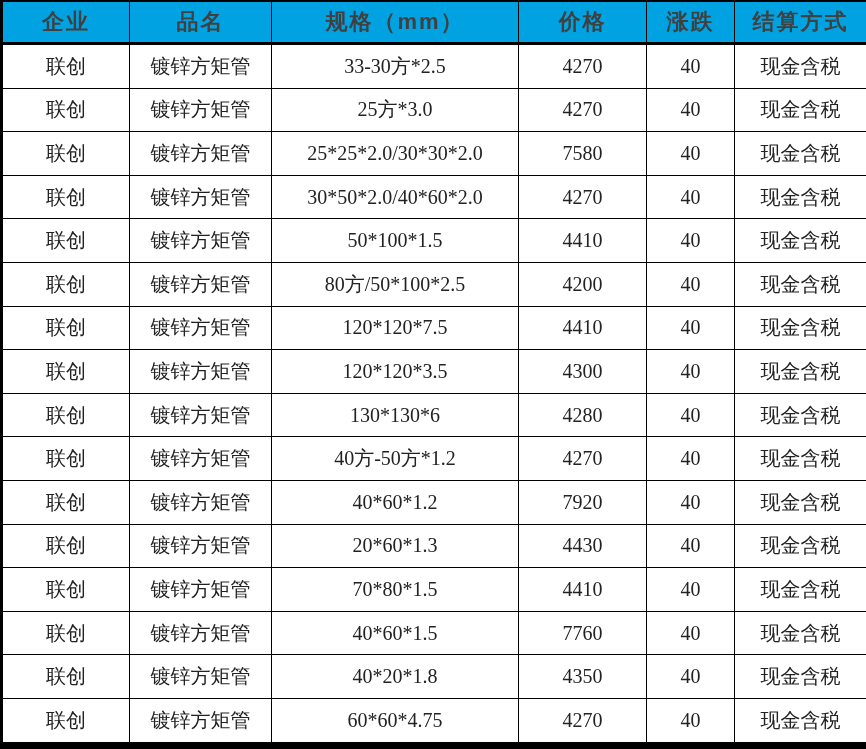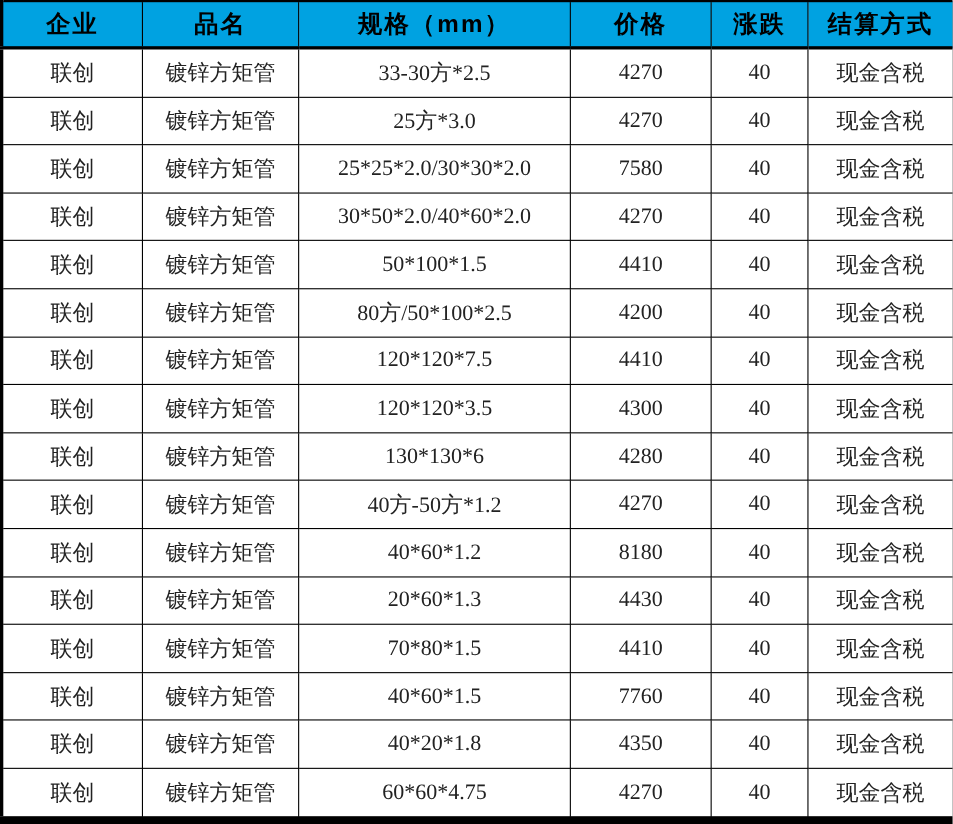--- a/index.html
+++ b/index.html
@@ -17,21 +17,21 @@
     width: 866px;
     border-collapse: collapse;
     table-layout: fixed;
     border-left: 3px solid var(--border, #000);
     border-right: 3px solid var(--border, #000);
     border-top: 2px solid var(--border, #000);
     border-bottom: 8px solid var(--border, #000);
   }
   table.price-table th {
     background: var(--header-bg, #00A2E1);
-    color: #000000;
+    color: #404040;
     font-weight: bold;
     font-size: 22px;
     height: 40px;
     text-align: center;
     vertical-align: middle;
     border: 1px solid var(--border, #000);
     border-bottom: 3px solid var(--border, #000);
     font-family: "Liberation Sans", "DejaVu Sans", sans-serif;
     letter-spacing: 2px;
     padding: 0;
@@ -150,21 +150,21 @@
         <td>镀锌方矩管</td>
         <td>40方-50方*1.2</td>
         <td>4270</td>
         <td>40</td>
         <td>现金含税</td>
       </tr>
       <tr>
         <td>联创</td>
         <td>镀锌方矩管</td>
         <td>40*60*1.2</td>
-        <td>8180</td>
+        <td>7920</td>
         <td>40</td>
         <td>现金含税</td>
       </tr>
       <tr>
         <td>联创</td>
         <td>镀锌方矩管</td>
         <td>20*60*1.3</td>
         <td>4430</td>
         <td>40</td>
         <td>现金含税</td>

